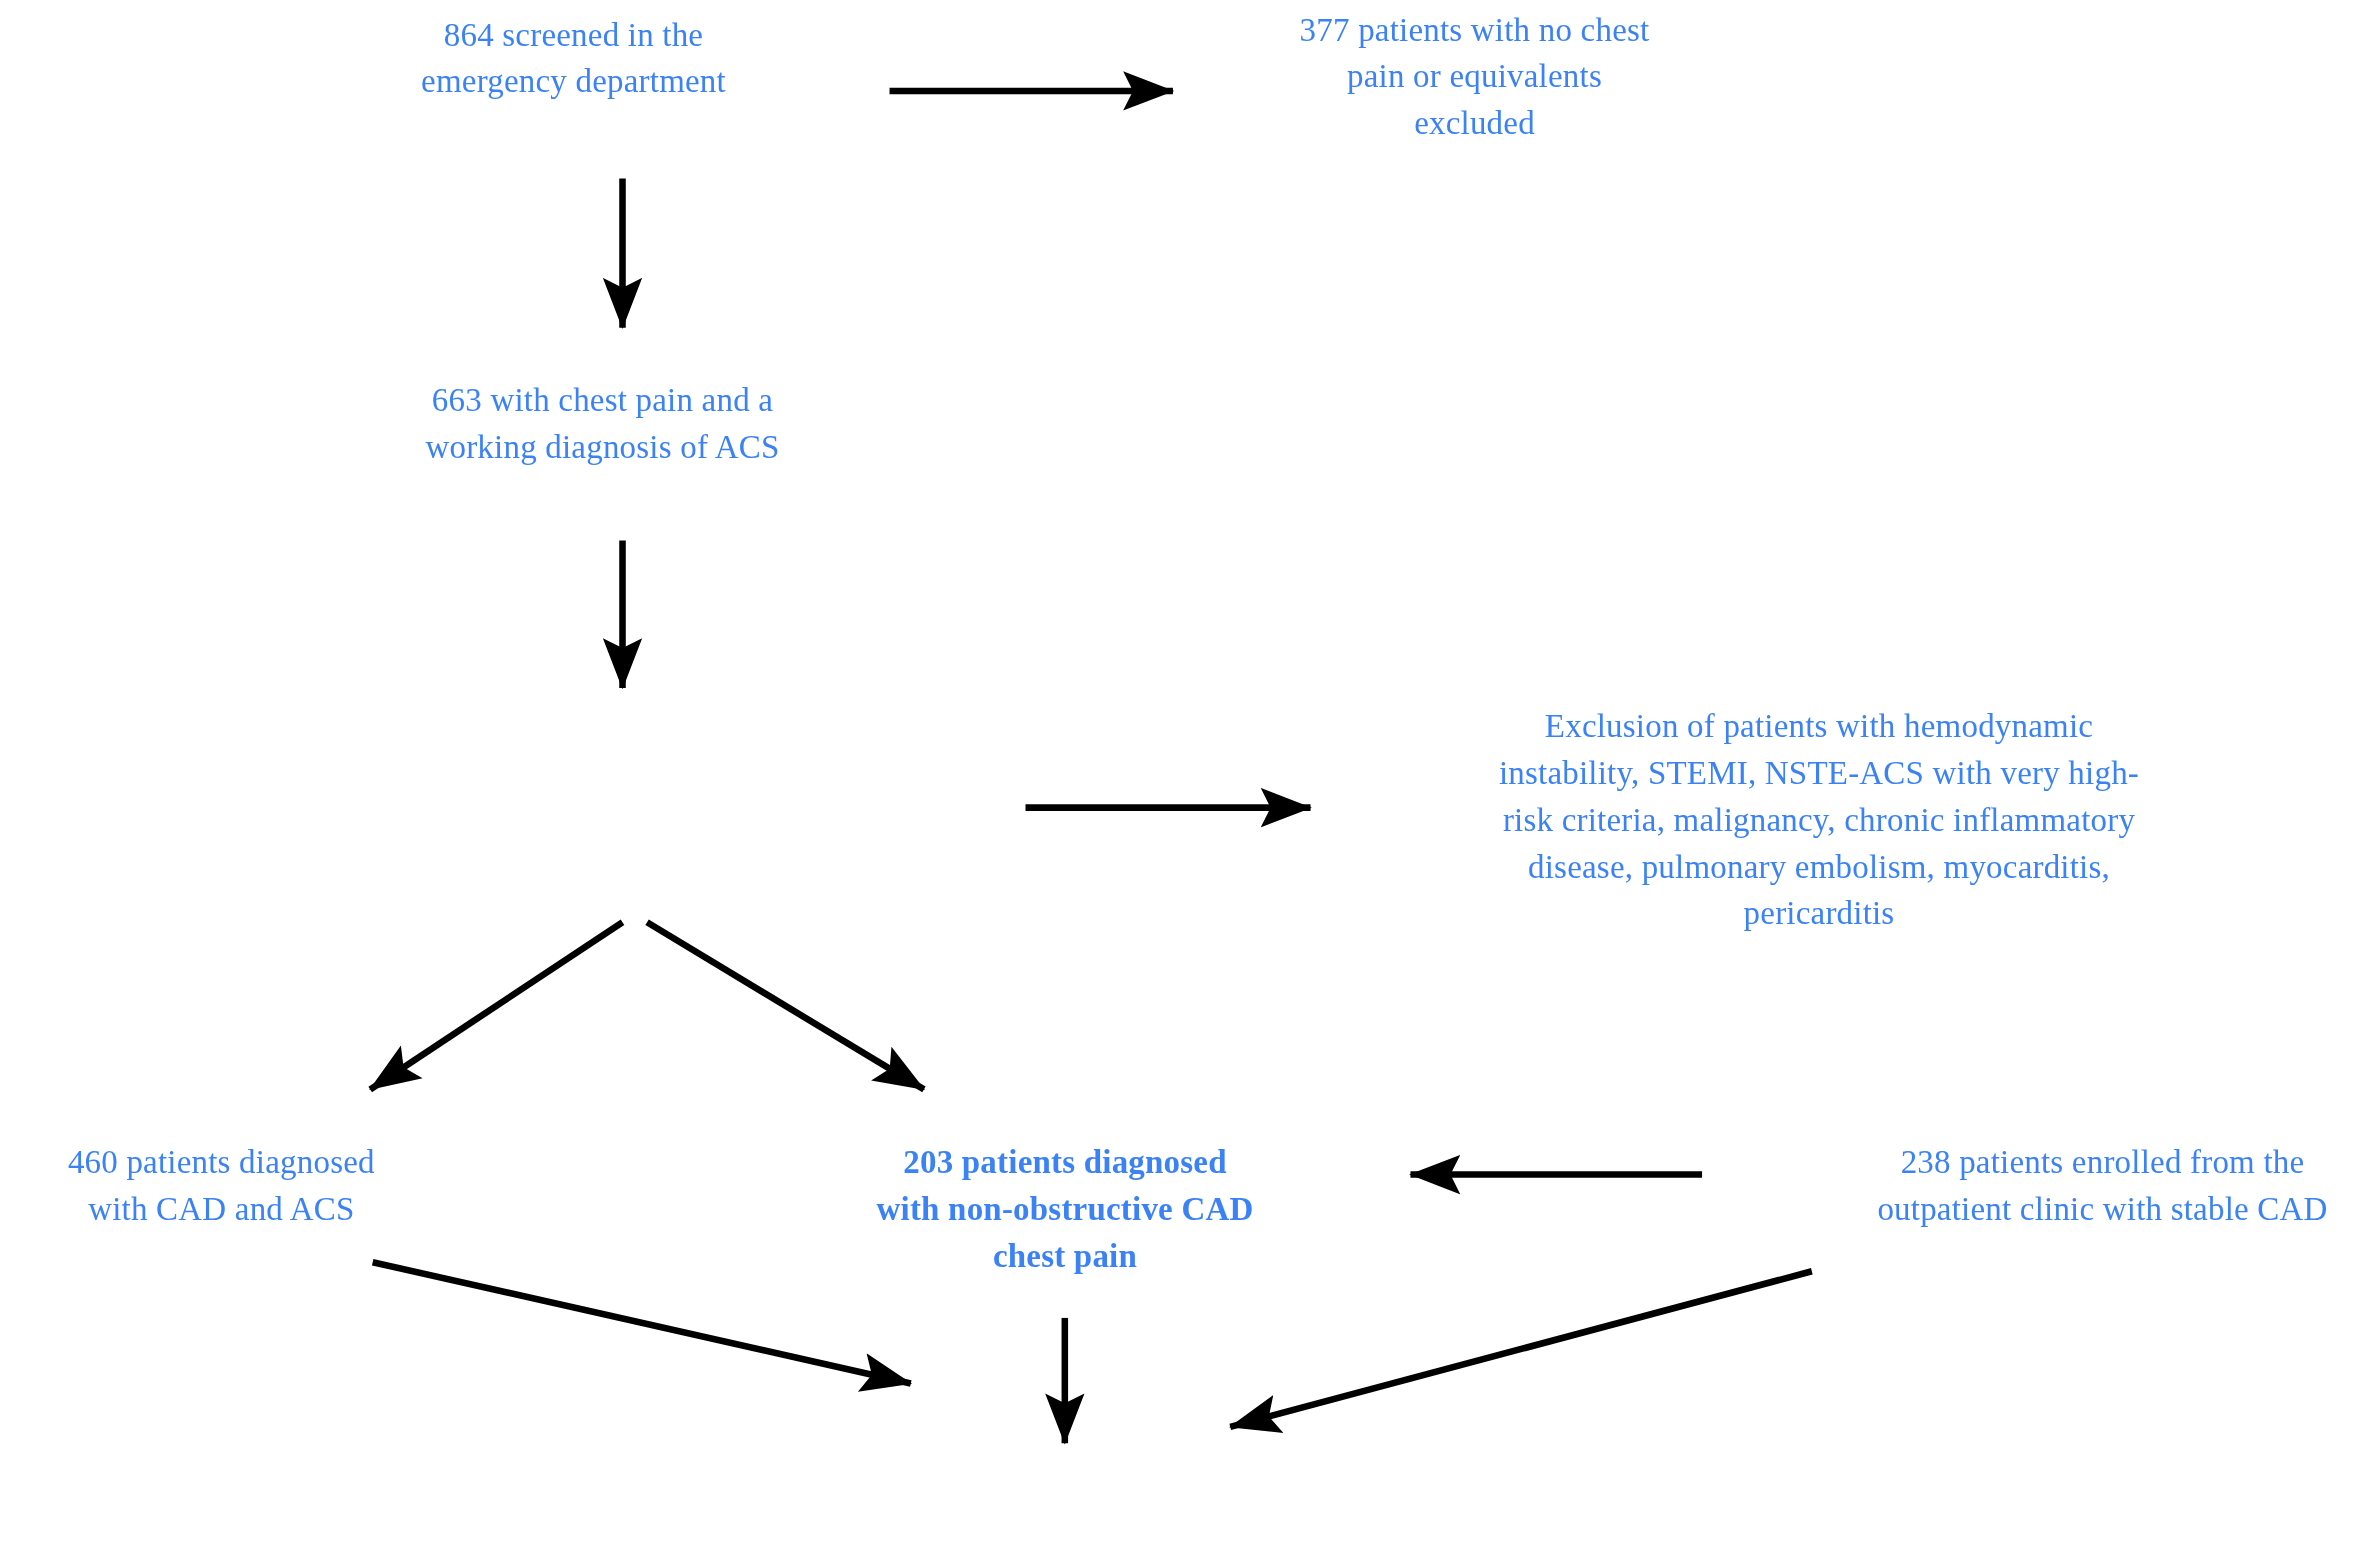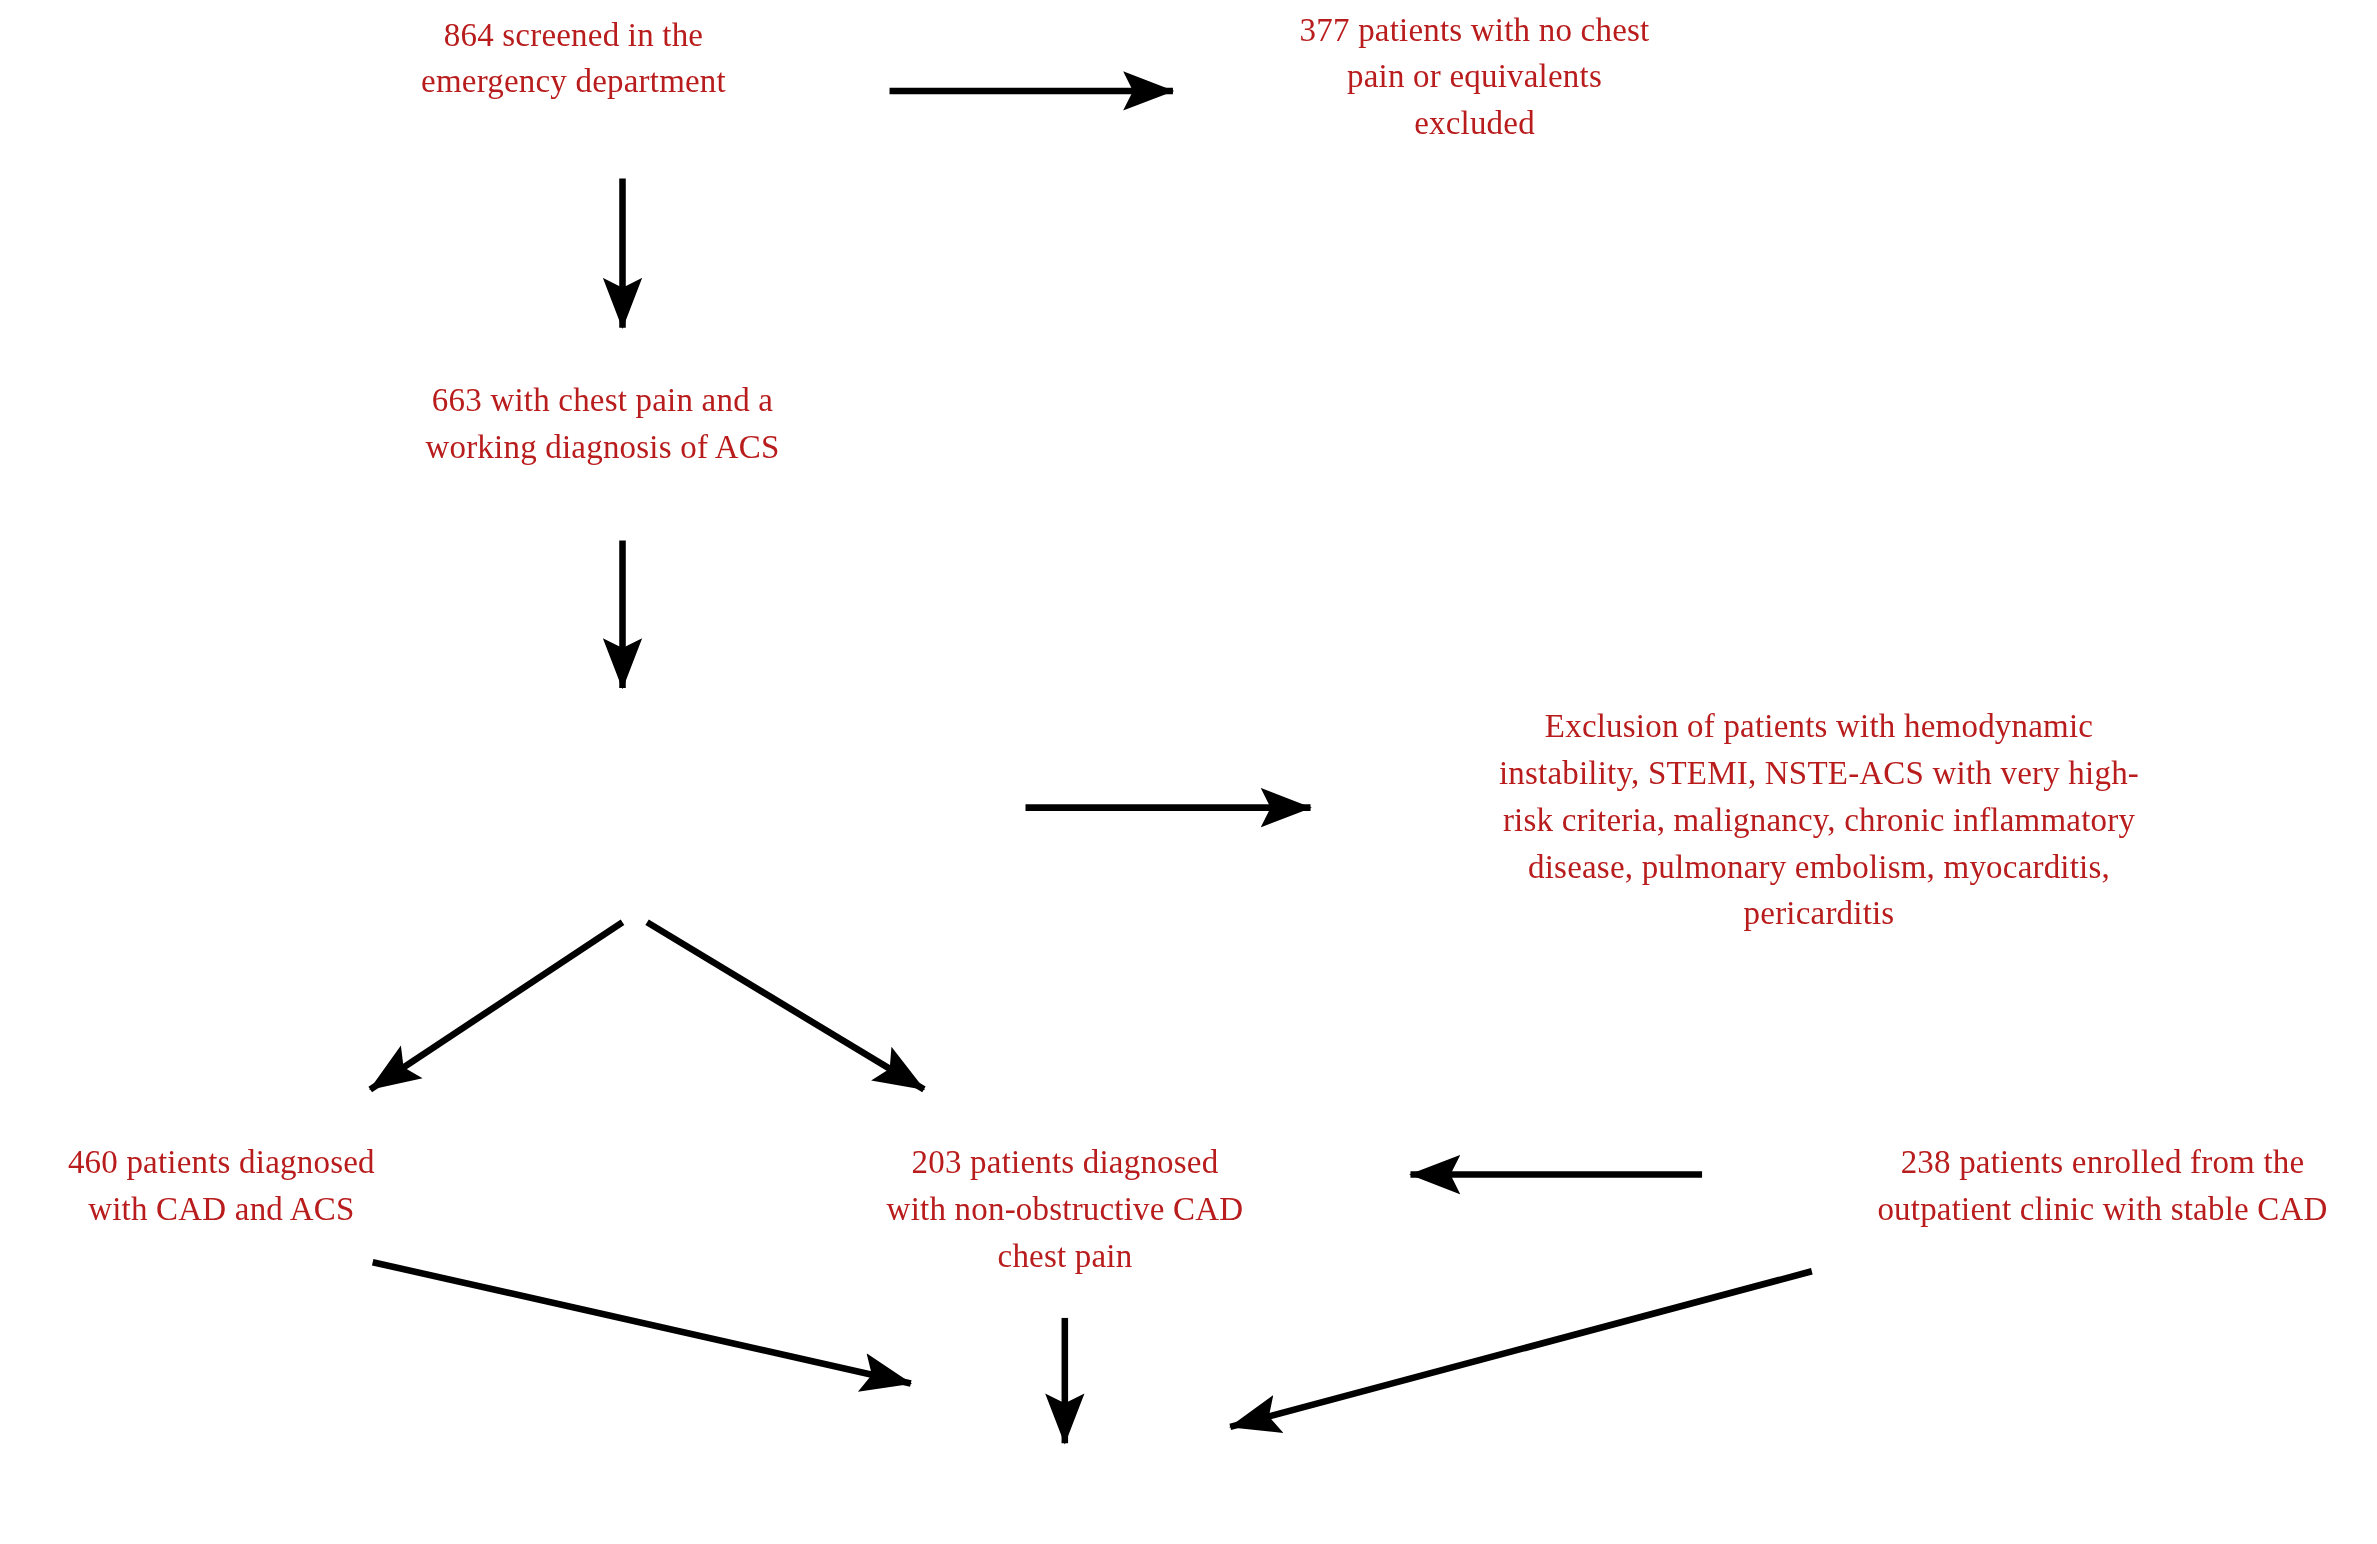--- a/index.html
+++ b/index.html
@@ -22,32 +22,32 @@
     top: 0;
     width: 2377px;
     height: 1544px;
     pointer-events: none;
   }
   .node {
     position: absolute;
     text-align: center;
     font-size: 33px;
     line-height: 1.42;
-    color: #b91c1c;
+    color: #3b82f6;
     letter-spacing: 0.2px;
     white-space: pre-line;
   }
   
   .n-screened      { left: 295px;  top: 11.5px;   width: 557px; }
   .n-excluded      { left: 1196px; top: 6.6px;    width: 557px; }
   .n-workdx        { left: 324px;  top: 377px;  width: 557px; }
   .n-angio         { left: 295px;  top: 737px;  width: 655px; }
   .n-exclusion     { left: 1385px; top: 703px;  width: 868px;}
   .n-cadacs        { left: -8.2px;  top: 1139px; width: 459px; }
-  .n-nonobs        { left: 819px; top: 1139px; width: 492px; }
+  .n-nonobs        { left: 819px; top: 1139px; width: 492px; font-weight: bold; }
   .n-outpatient    { left: 1827px; top: 1139px; width: 551px; }
   .n-measured      { left: 827px; top: 1471px; width: 606px; }
 </style>
 </head>
 <body>
 
 <div id="canvas">
 
   <svg id="arrows" viewBox="0 0 2902 1885" xmlns="http://www.w3.org/2000/svg">
     <defs>

